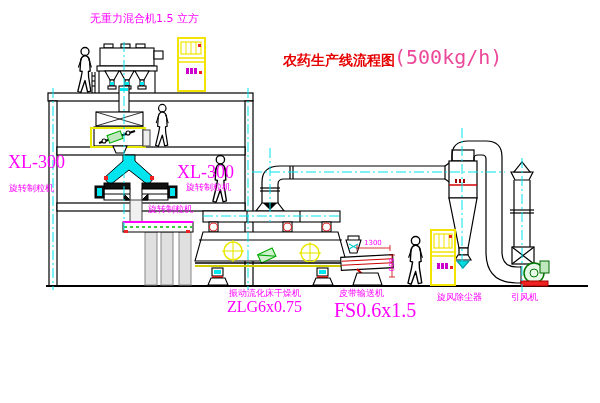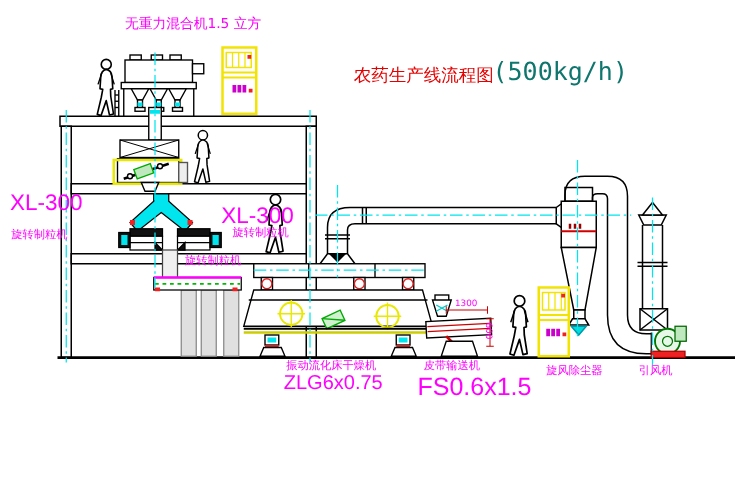--- a/index.html
+++ b/index.html
@@ -1,24 +1,24 @@
 <!DOCTYPE html>
 <html><head>
 <meta charset="utf-8">
 <style>
   html,body{margin:0;padding:0;background:#fff;}
   #stage{position:relative;width:600px;height:403px;background:#ffffff;overflow:hidden;
          font-family:"DejaVu Sans",sans-serif;}
   #stage svg{position:absolute;left:0;top:0;}
   .lbl{position:absolute;color:#ff00ff;white-space:nowrap;line-height:1;
        font-family:"DejaVu Sans",sans-serif;}
-  .mono{font-family:Liberation Sans, sans-serif;letter-spacing:0px;}
-  .title-cn{position:absolute;color:#e60000;font-weight:normal;font-size:14px;white-space:nowrap;
+  .mono{font-family:Liberation Serif, serif;letter-spacing:0px;}
+  .title-cn{position:absolute;color:#e60000;font-weight:bold;font-size:14px;white-space:nowrap;
             font-family:"DejaVu Sans",sans-serif;}
-  .title-cap{position:absolute;color:#0f766e;font-size:20px;white-space:nowrap;
+  .title-cap{position:absolute;color:#ec4899;font-size:20px;white-space:nowrap;
              font-family:"DejaVu Sans Mono",monospace;}
   .dim-v{transform:rotate(90deg);transform-origin:left top;}
 </style>
 </head>
 <body>
 
 <div id="stage">
 
 <svg width="600" height="403" viewBox="0 0 600 403">
   <defs>
@@ -285,21 +285,21 @@
     <line x1="270" y1="148" x2="270" y2="222"></line>
     <line x1="203" y1="216" x2="340" y2="216"></line>
     <line x1="462" y1="128" x2="462" y2="272"></line>
     <line x1="522" y1="158" x2="522" y2="292"></line>
   </g>
 </svg>
 
 <div class="title-cn" style="left:283px;top:52px">农药生产线流程图</div>
 <div class="title-cap" style="left:394px;top:45px">(500kg/h)</div>
 
-<div class="lbl" style="left:100px;top:13px;font-size:11px">无重力混合机1.5 立方</div>
+<div class="lbl" style="left:90px;top:13px;font-size:11px">无重力混合机1.5 立方</div>
 
 <div class="lbl mono" style="left:8px;top:153px;font-size:18px">XL-300</div>
 <div class="lbl" style="left:9px;top:184px;font-size:9px">旋转制粒机</div>
 <div class="lbl mono" style="left:177px;top:163px;font-size:18px">XL-300</div>
 <div class="lbl" style="left:186px;top:183px;font-size:9px">旋转制粒机</div>
 
 <div class="lbl" style="left:148px;top:205px;font-size:9px">旋转制粒机</div>
 
 <div class="lbl" style="left:229px;top:289px;font-size:9px">振动流化床干燥机</div>
 <div class="lbl mono" style="left:227px;top:299px;font-size:16px">ZLG6x0.75</div>

